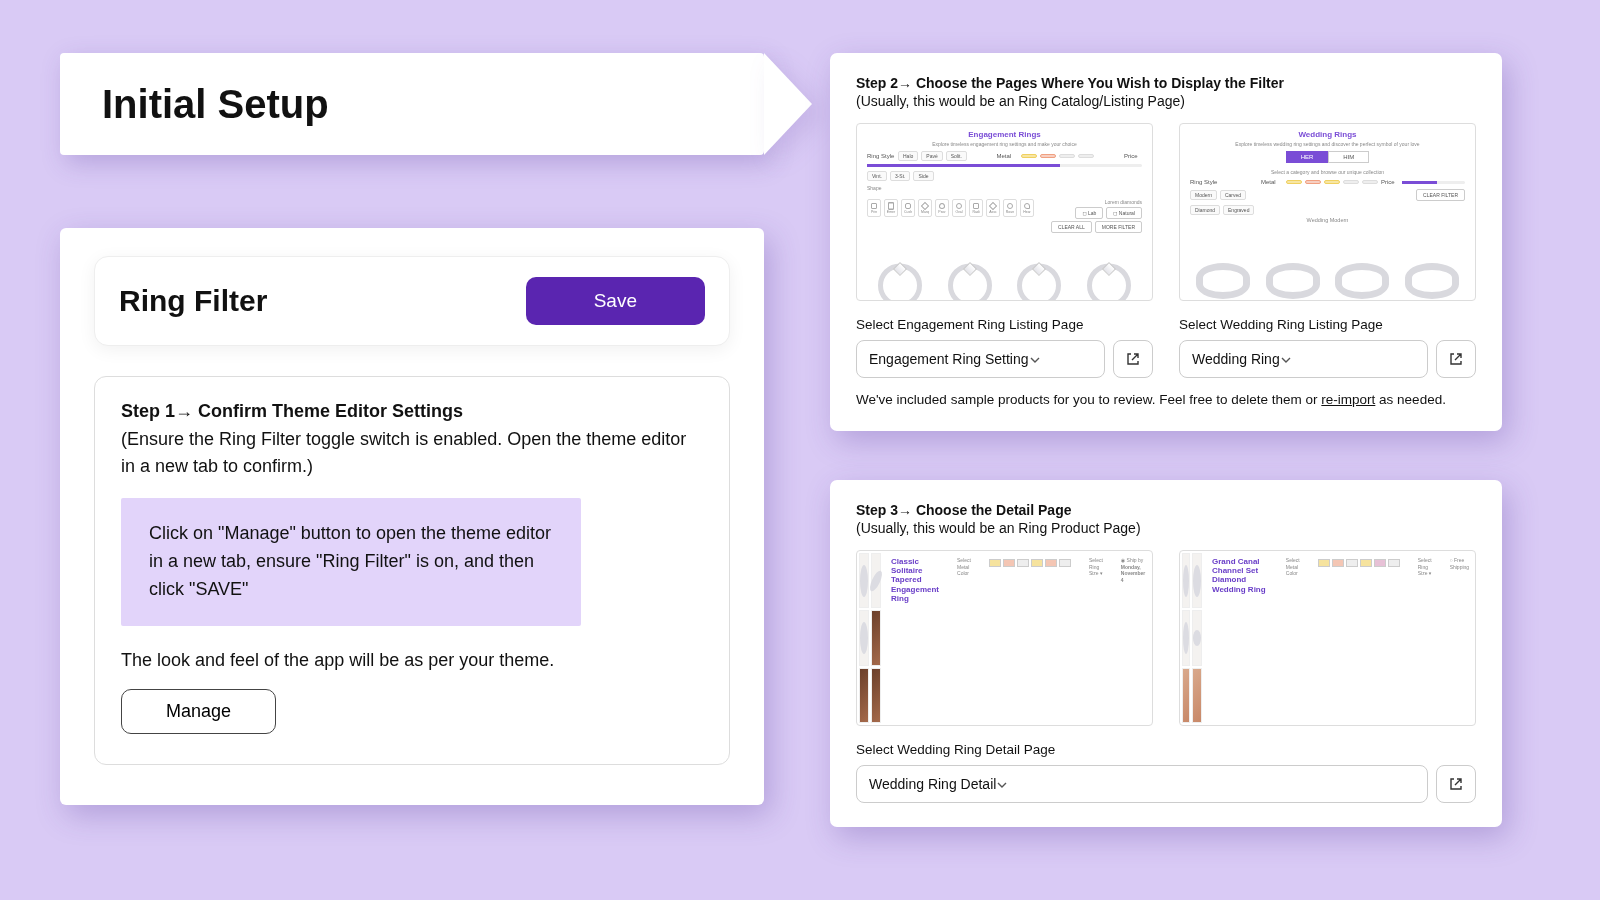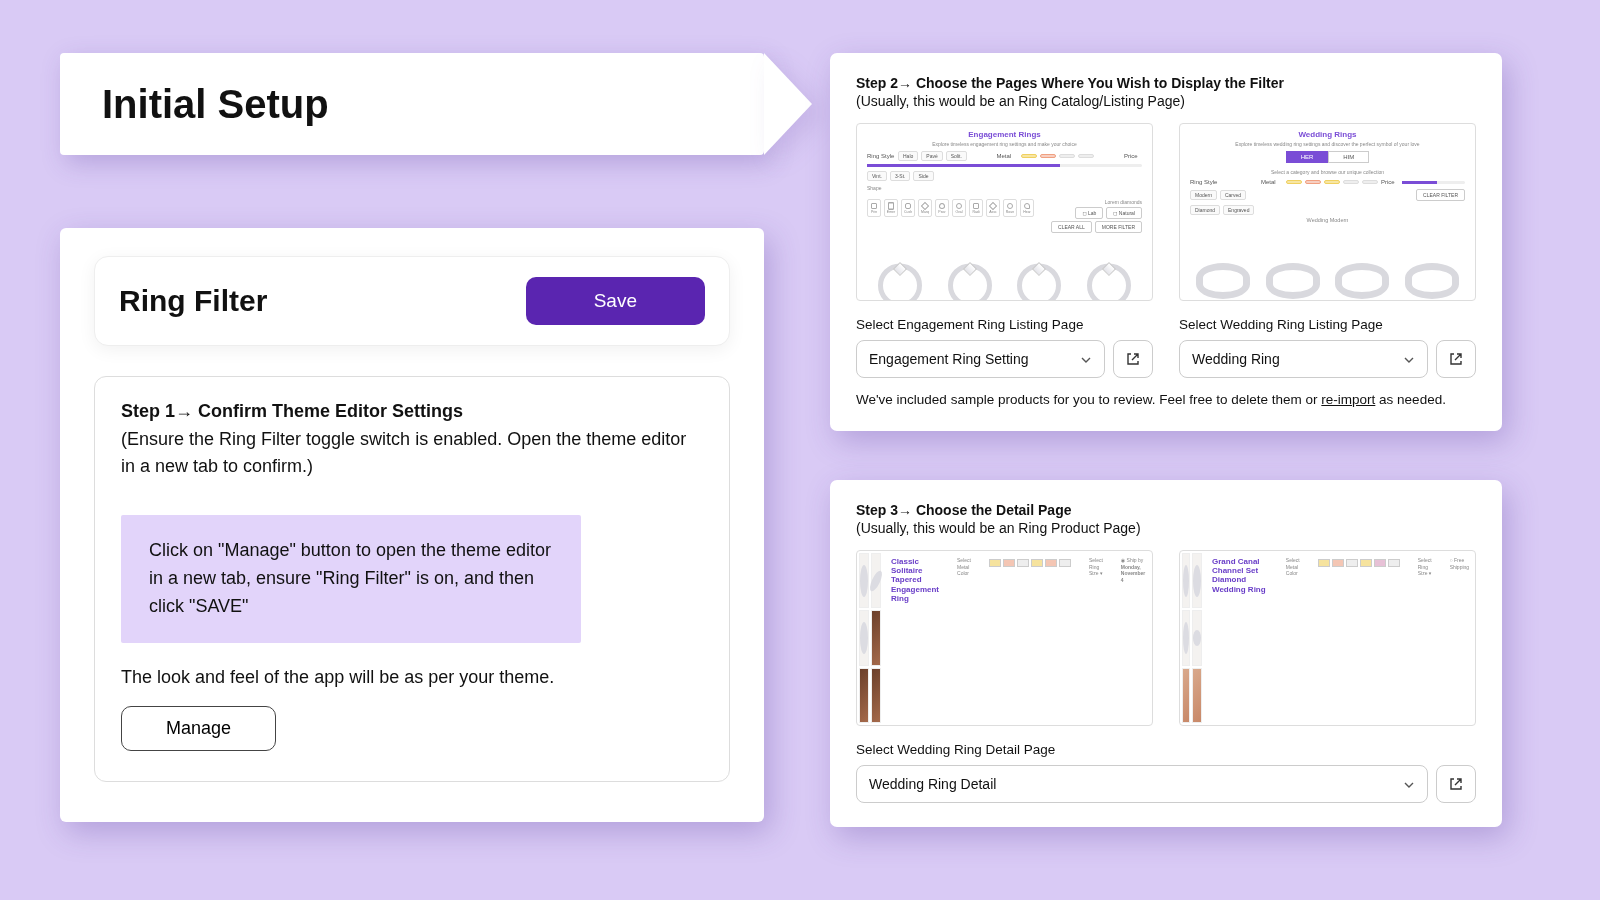--- a/index.html
+++ b/index.html
@@ -71,21 +71,21 @@
     padding:13px 68px;
     cursor:pointer;
   }
 
   .step-box{
     border:1px solid #ddd;
     border-radius:12px;
     padding:24px 26px 30px;
   }
   .step-heading{ font-size:18px; font-weight:800; margin-bottom:4px;}
-  .step-sub{ font-size:18px; line-height:1.5; margin-bottom:35px;}
+  .step-sub{ font-size:18px; line-height:1.5; margin-bottom:18px;}
   .callout{
     background:#e2d4fa;
     border-radius:2px;
     padding:22px 28px;
     font-size:18px;
     line-height:1.55;
     max-width:460px;
     margin-bottom:24px;
   }
   .look-feel{ font-size:18px; margin:8px 0 18px; }
@@ -177,21 +177,21 @@
   .sel-wrap{ display:flex; gap:8px; }
   .select{
     flex:1;
     border:1px solid #ccc;
     border-radius:8px;
     padding:10px 12px;
     font-size:14px;
     background:#fff;
     display:flex;
     align-items:center;
-    justify-content:space-between;
+    justify-content:flex-start;
     cursor:pointer;
   }
   .chevron{ width:12px; height:12px; }
   .chevron svg{ width:12px; height:12px; }
   .open-btn{
     width:40px;
     border:1px solid #ccc;
     border-radius:8px;
     background:#fff;
     display:flex; align-items:center; justify-content:center;

